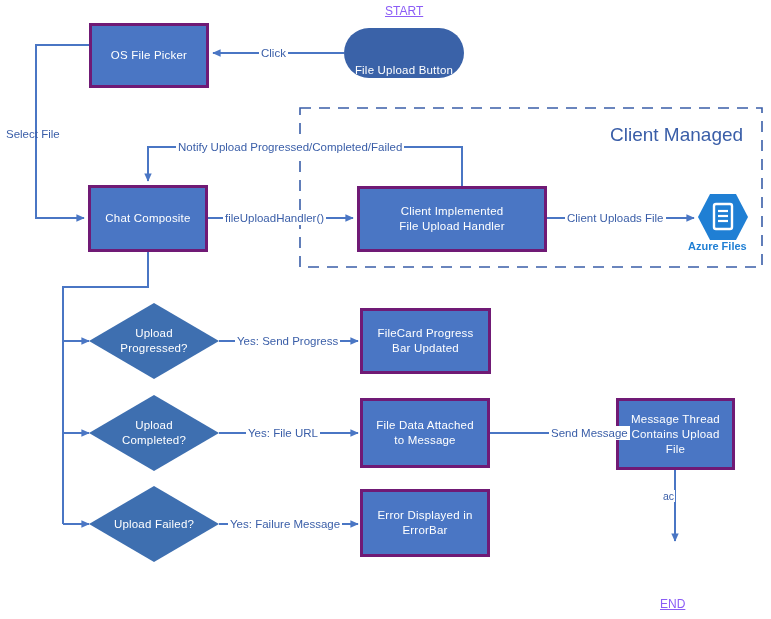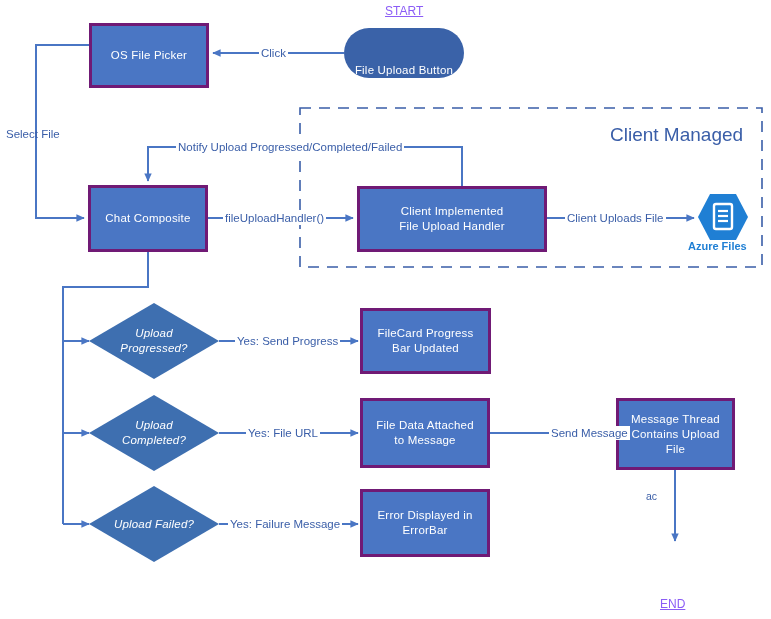--- a/index.html
+++ b/index.html
@@ -63,21 +63,20 @@
     width: 100%;
     height: 100%;
     display: flex;
     align-items: center;
     justify-content: center;
     text-align: center;
     color: #ffffff;
     font-size: 11.5px;
     line-height: 15px;
     letter-spacing: 0.2px;
-    font-style: italic;
   }
   .elabel {
     position: absolute;
     color: #3a5ea8;
     font-size: 11.5px;
     line-height: 14px;
     white-space: nowrap;
     background: #ffffff;
     padding: 0 2px;
     z-index: 4;
@@ -271,15 +270,15 @@
   <div class="elabel" style="left:565px; top:211px;">Client Uploads File</div>
 
   <div class="elabel" style="left:235px; top:334px;">Yes: Send Progress</div>
 
   <div class="elabel" style="left:246px; top:426px;">Yes: File URL</div>
 
   <div class="elabel" style="left:228px; top:517px;">Yes: Failure Message</div>
 
   <div class="elabel" style="left:509px; top:426px;margin-left:40px;">Send Message</div>
 
-  <div class="tiny-label" style="left:645px; top:490px;">ac</div>
+  <div class="tiny-label" style="left:662px; top:490px;">ac</div>
 
 </div>
 
 </body></html>

